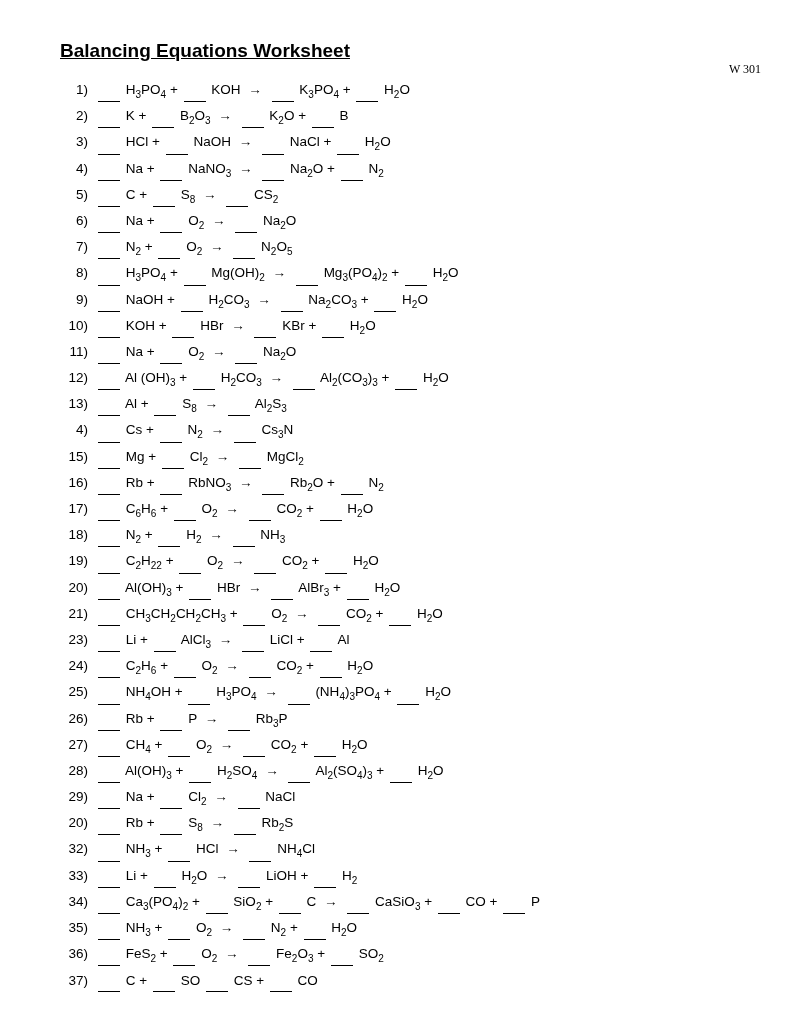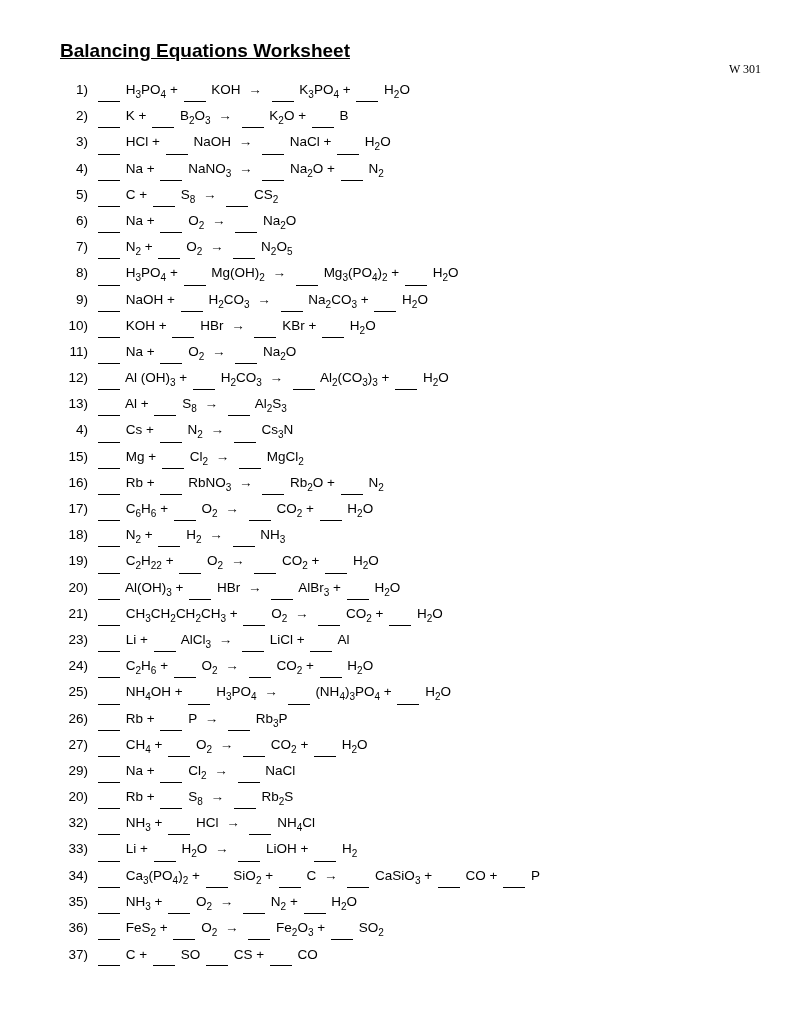--- a/index.html
+++ b/index.html
@@ -255,20 +255,26 @@
       </span>
     </li>
 
     <li class="eq-row">
       <span class="eq-num">27)</span>
       <span class="eq-content">
         <span class="blank">&nbsp;</span> CH<sub>4</sub> + <span class="blank">&nbsp;</span> O<sub>2</sub> <span class="arrow">→</span> <span class="blank">&nbsp;</span> CO<sub>2</sub> + <span class="blank">&nbsp;</span> H<sub>2</sub>O
       </span>
     </li>
 
+    <li class="eq-row">
+      <span class="eq-num">28)</span>
+      <span class="eq-content">
+        <span class="blank">&nbsp;</span> Al(OH)<sub>3</sub> + <span class="blank">&nbsp;</span> H<sub>2</sub>SO<sub>4</sub> <span class="arrow">→</span> <span class="blank">&nbsp;</span> Al<sub>2</sub>(SO<sub>4</sub>)<sub>3</sub> + <span class="blank">&nbsp;</span> H<sub>2</sub>O
+      </span>
+    </li>
 
     <li class="eq-row">
       <span class="eq-num">29)</span>
       <span class="eq-content">
         <span class="blank">&nbsp;</span> Na + <span class="blank">&nbsp;</span> Cl<sub>2</sub> <span class="arrow">→</span> <span class="blank">&nbsp;</span> NaCl
       </span>
     </li>
 
     <li class="eq-row">
       <span class="eq-num">20)</span>

